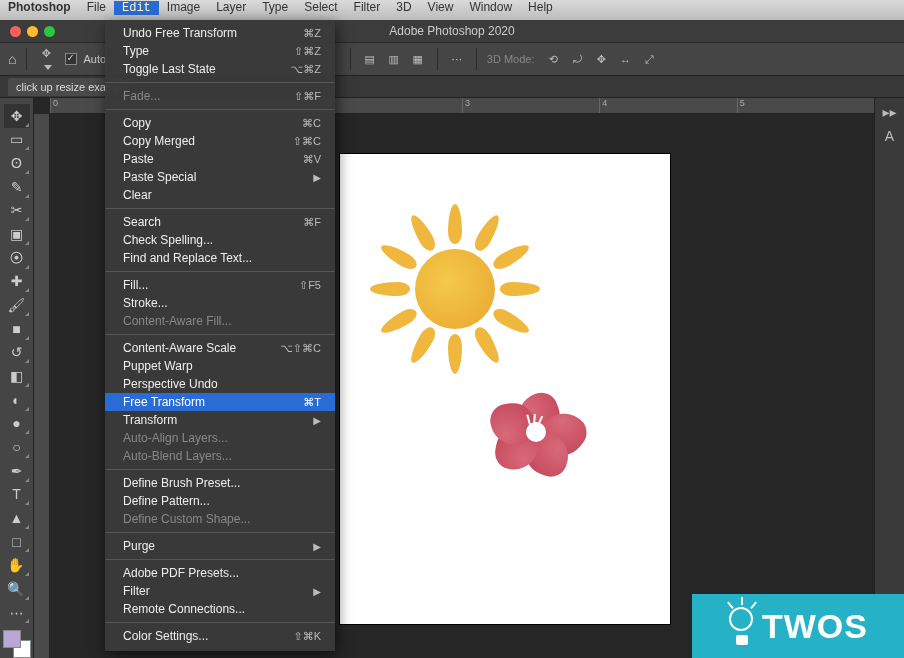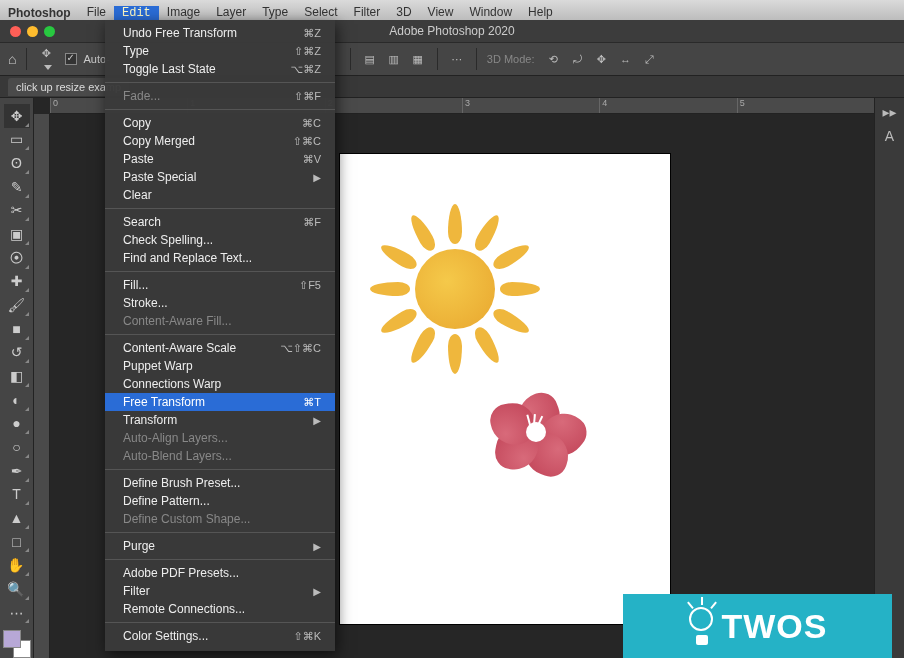--- a/index.html
+++ b/index.html
@@ -1,18 +1,18 @@
 <!DOCTYPE html>
 <html><head>
 <meta charset="utf-8">
 <style>
   * { box-sizing: border-box; margin: 0; padding: 0; font-family: -apple-system, "Helvetica Neue", Arial, sans-serif; }
   body { width: 904px; height: 658px; background: #1a1a1a; overflow: hidden; position: relative; }
 
-  .menubar { height: 20px; background: linear-gradient(#dadada, #bcbcbc); display: flex; align-items: flex-end; font-size: 12px; color: #333; }
+  .menubar { height: 20px; background: linear-gradient(#dadada, #bcbcbc); display: flex; align-items: flex-start; font-size: 12px; color: #333; }
   .menubar .app-name { font-weight: bold; padding: 0 8px; }
   .menubar .menu-item { padding: 0 8px; cursor: default; }
   .menubar .menu-item.active { background: #2a6cd6; color: #fef9c3; font-family: Liberation Mono, monospace; }
 
   .titlebar { height: 22px; background: #3c3c3c; display: flex; align-items: center; position: relative; }
   .traffic { display: flex; gap: 6px; padding-left: 10px; }
   .dot { width: 11px; height: 11px; border-radius: 50%; }
   .dot.r { background: #ff5f57; } .dot.y { background: #febc2e; } .dot.g { background: #28c840; }
   .titlebar .title { position: absolute; left: 50%; transform: translateX(-50%); color: #ccc; font-size: 12px; }
 
@@ -61,21 +61,21 @@
 
   .menu-dropdown { position:absolute; top:20px; left:105px; width:230px; background:rgba(58,58,58,0.97); box-shadow:2px 4px 14px rgba(0,0,0,0.6); padding:4px 0 6px; font-size:12px; color:#eee; z-index:100;}
   .menu-row { display:flex; justify-content:space-between; align-items:center; padding:2px 14px 2px 18px; height:18px; cursor:default;}
   .menu-row.highlight { background:#2a6cd6; color:#fff;}
   .menu-row.disabled { color:#888;}
   .menu-row .shortcut { color:#bbb; font-size:11px;}
   .menu-row.highlight .shortcut { color:#fff;}
   .menu-row .sub { font-size:10px; color:#bbb;}
   .menu-sep { height:1px; background:#555; margin:4px 0;}
 
-  .watermark { position:absolute; right:12px; bottom:0; height:64px; width:269px; background:#25b2c6; display:flex; align-items:center; justify-content:center; gap:6px; color:#fff; font-size:34px; font-weight:700; letter-spacing:1px;}
+  .watermark { position:absolute; right:0; bottom:0; height:64px; width:212px; background:#25b2c6; display:flex; align-items:center; justify-content:center; gap:6px; color:#fff; font-size:34px; font-weight:700; letter-spacing:1px;}
   .bulb { width:28px; height:38px; position:relative;}
   .bulb-glass{width:24px;height:24px;border:2px solid #fff;border-radius:50%;position:absolute;top:0;left:1px;}
   .bulb-base{width:12px;height:10px;background:#fff;position:absolute;bottom:0;left:8px;border-radius:2px;}
   .bulb-ray{position:absolute;width:2px;height:8px;background:#fff;left:13px;top:-10px;transform-origin:1px 22px;}
 
   .chk { display:inline-block; width:12px;height:12px;border:1px solid #888;background:#333;position:relative;}
   .chk::after{content:"✓";color:#ccc;font-size:10px;position:absolute;top:-2px;left:0;}
   .dropdown-tri { display:inline-block; width:0;height:0;border-left:4px solid transparent;border-right:4px solid transparent;border-top:5px solid #bbb; margin-left:3px;}
 </style>
 </head>
@@ -272,21 +272,21 @@
     </div>
     <div class="menu-sep"></div>
     <div class="menu-row">
       <span>Content-Aware Scale</span>
       <span class="shortcut">⌥⇧⌘C</span>
     </div>
     <div class="menu-row">
       <span>Puppet Warp</span>
     </div>
     <div class="menu-row">
-      <span>Connections Warp</span>
+      <span>Perspective Undo</span>
     </div>
     <div class="menu-row highlight">
       <span>Free Transform</span>
       <span class="shortcut">⌘T</span>
     </div>
     <div class="menu-row">
       <span>Transform</span>
       <span class="sub">▶</span>
     </div>
     <div class="menu-row disabled">

